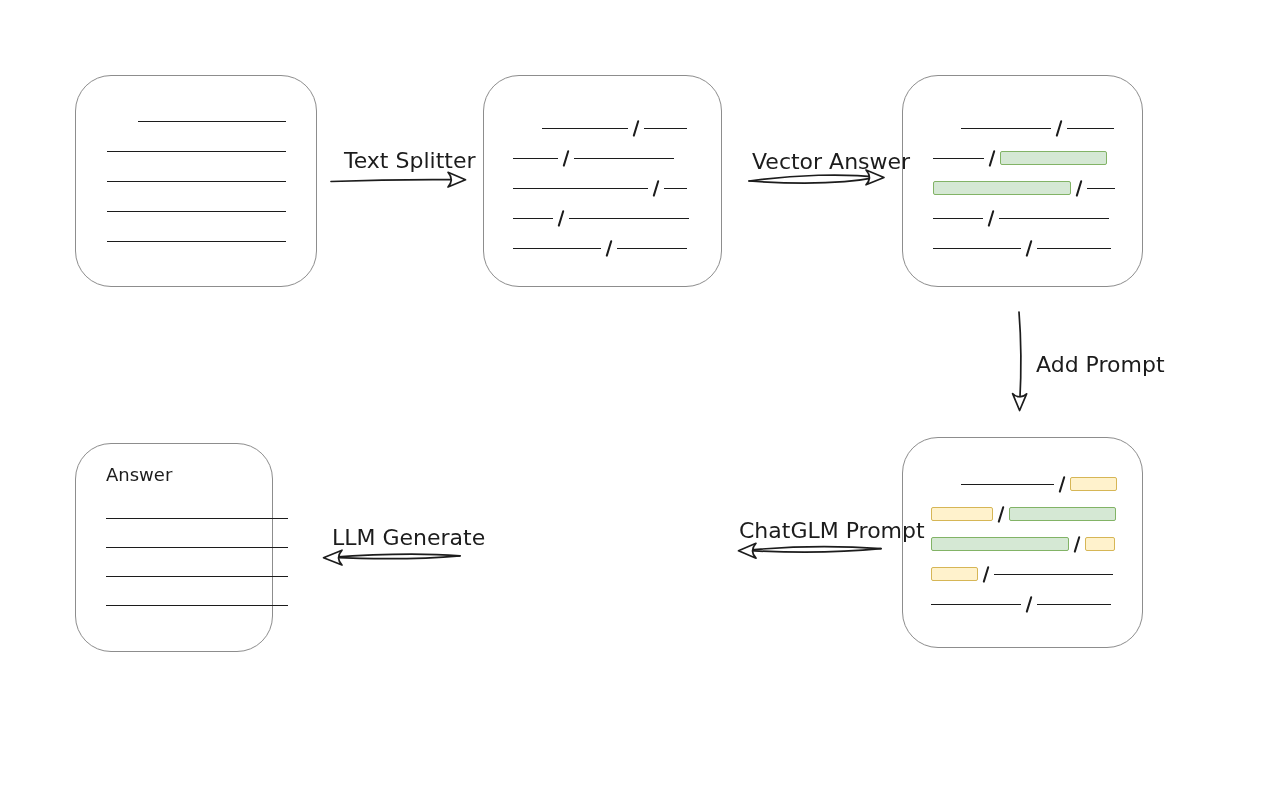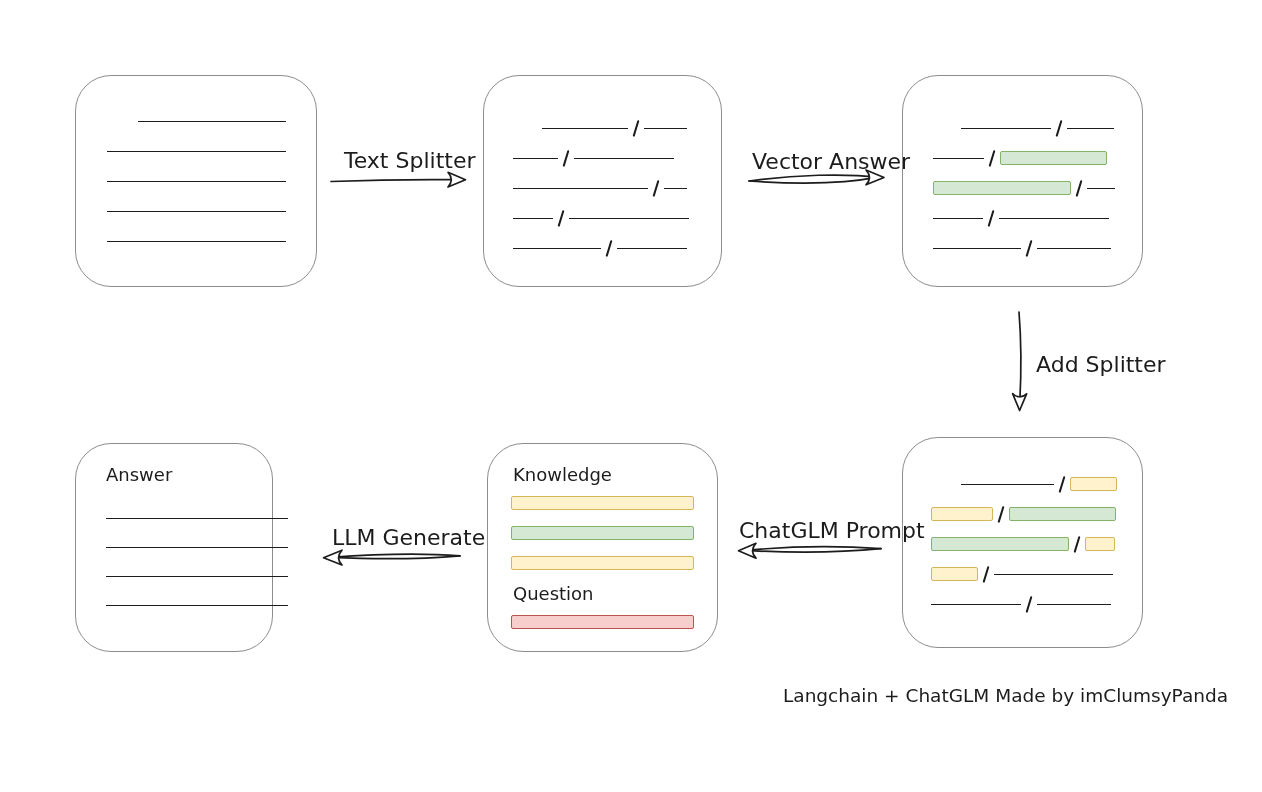--- a/index.html
+++ b/index.html
@@ -151,29 +151,20 @@
           <span class="ln" style="width: 119px;"></span>
         </div>
         <div class="row">
           <span class="ln" style="width: 90px;"></span>
           <span class="sl"></span>
           <span class="ln" style="width: 74px;"></span>
         </div>
       </div>
   </div>
 
-  <div class="node" style="left:487px;top:443px;width:231px;height:209px">
-    <div class="nlabel" style="left:25px;top:20px">Knowledge</div>
-    <div></div>
-    <div class="nlabel" style="left:25px;top:139px">Question</div>
-    <div class="pbar red" style="top:171px"></div>
-  <div class="pbar yellow" style="top: 52px;"></div>
-      <div class="pbar green" style="top: 82px;"></div>
-      <div class="pbar yellow" style="top: 112px;"></div>
-    </div>
 
   <div class="node" style="left:75px;top:443px;width:198px;height:209px">
     <div class="nlabel" style="left:30px;top:20px">Answer</div>
     <div class="answer-lines">
         <div class="aln"></div>
         <div class="aln"></div>
         <div class="aln"></div>
         <div class="aln"></div>
       </div>
   </div>
@@ -199,19 +190,18 @@
     </g>
     <g>
       <path d="M460,555.8 C424,553.2 380,553.8 331,557.4"></path>
       <path d="M460,555.8 C428,558.6 384,559.6 331,557.4"></path>
       <path class="head" d="M342,550.2 L323.5,557.7 L342,565 C337.6,560.3 337.6,555 342,550.2 Z"></path>
     </g>
   </svg>
 
   <div class="alabel" style="left:344px;top:148px">Text Splitter</div>
   <div class="alabel" style="left:752px;top:149px">Vector Answer</div>
-  <div class="alabel" style="left:1036px;top:352px">Add Splitter</div>
+  <div class="alabel" style="left:1036px;top:352px">Add Prompt</div>
   <div class="alabel" style="left:739px;top:518px">ChatGLM Prompt</div>
   <div class="alabel" style="left:332px;top:525px">LLM Generate</div>
 
-  <div class="caption">Langchain + ChatGLM Made by imClumsyPanda</div>
 
 </div>
 
 </body></html>

